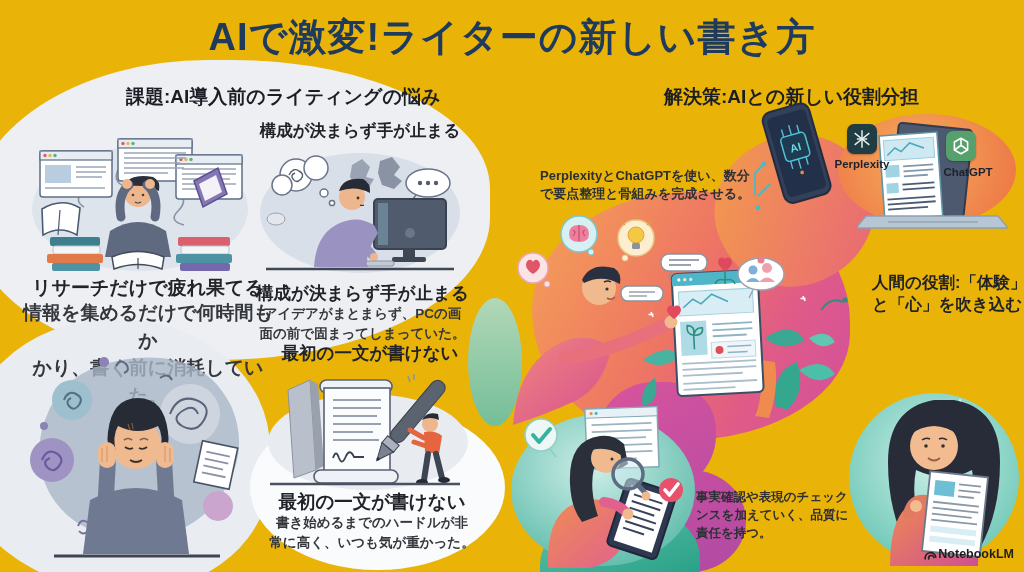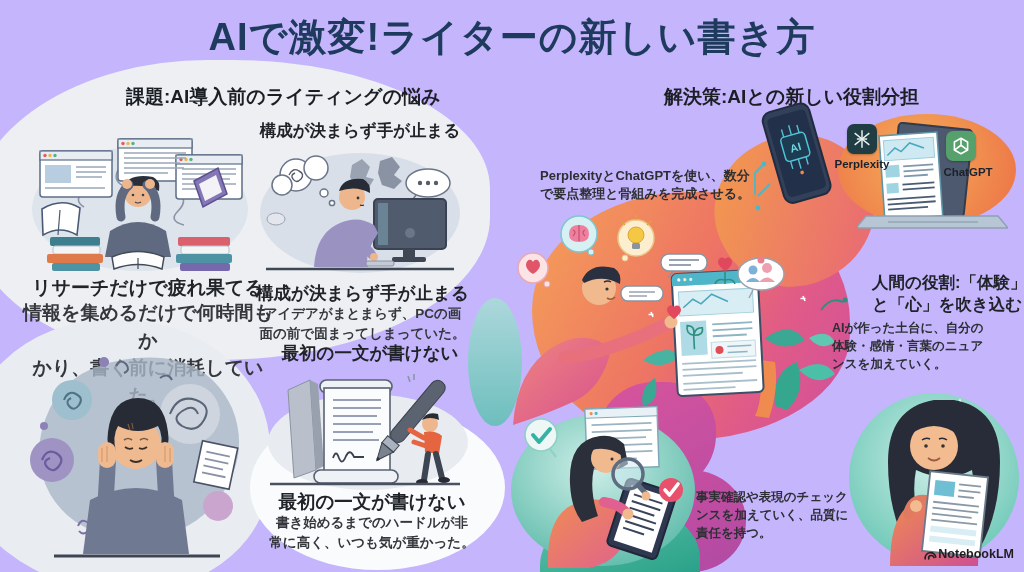--- a/index.html
+++ b/index.html
@@ -1,18 +1,18 @@
 <!DOCTYPE html>
 <html><head>
 <meta charset="utf-8">
 <style>
   html,body{margin:0;padding:0;background:#e8e9eb;}
   #canvas{
     position:relative;width:1024px;height:572px;overflow:hidden;
-    background:#c4b5fd;
+    background:#eab308;
     font-family:"Liberation Sans","DejaVu Sans",sans-serif;
     color:#23262b;
   }
   .abs{position:absolute;}
   .pre{white-space:pre-line;}
   .ctr{text-align:center;}
   
   .title{top:12px;left:0;width:1024px;text-align:center;font-size:38px;font-weight:800;color:#1e3a5c;letter-spacing:1px;}
   .sec-h{font-size:19px;font-weight:800;color:#1b1e24;margin-left:48px;}
   .cap-h{font-weight:800;color:#202328;}
@@ -408,23 +408,20 @@
       <circle cx="264" cy="58" r="5" fill="#eda0b0"></circle>
         <path d="M256 72 q8 -9 16 0 z" fill="#eda0b0"></path>
       <circle cx="258" cy="50" r="3.5" fill="#e8818f"></circle>
       <path d="M250 80 l-4 8" stroke="#9aa2b0" stroke-width="1.4"></path>
       <path d="M148 102 l2 5 M150.5 104.5 l-5 0 M300 86 l2 5 M302.5 88.5 l-5 0" stroke="#fff" stroke-width="1.6"></path>
     </g>
   </svg>
 
   <div class="abs blk-h pre" style="left:872px;top:272px;width:192px;font-size:16.5px;">人間の役割:「体験」
 と「心」を吹き込む</div>
-  <div class="abs blk-b pre" style="left:832px;top:320px;width:192px;font-size:12.5px;">AIが作った土台に、自分の
-体験・感情・言葉のニュア
-ンスを加えていく。</div>
 
   <svg class="abs" style="left:508px;top:406px;" width="195" height="162" viewBox="0 0 195 162">
     <defs>
       <radialGradient id="tealB1" cx="45%" cy="35%" r="75%">
         <stop offset="0" stop-color="#cdeee8"></stop>
           <stop offset="1" stop-color="#55b7a5"></stop>
       </radialGradient>
       <linearGradient id="topG1" x1="0" y1="0" x2="1" y2="1">
         <stop offset="0" stop-color="#ef8c54"></stop>
           <stop offset="1" stop-color="#e0608f"></stop>

